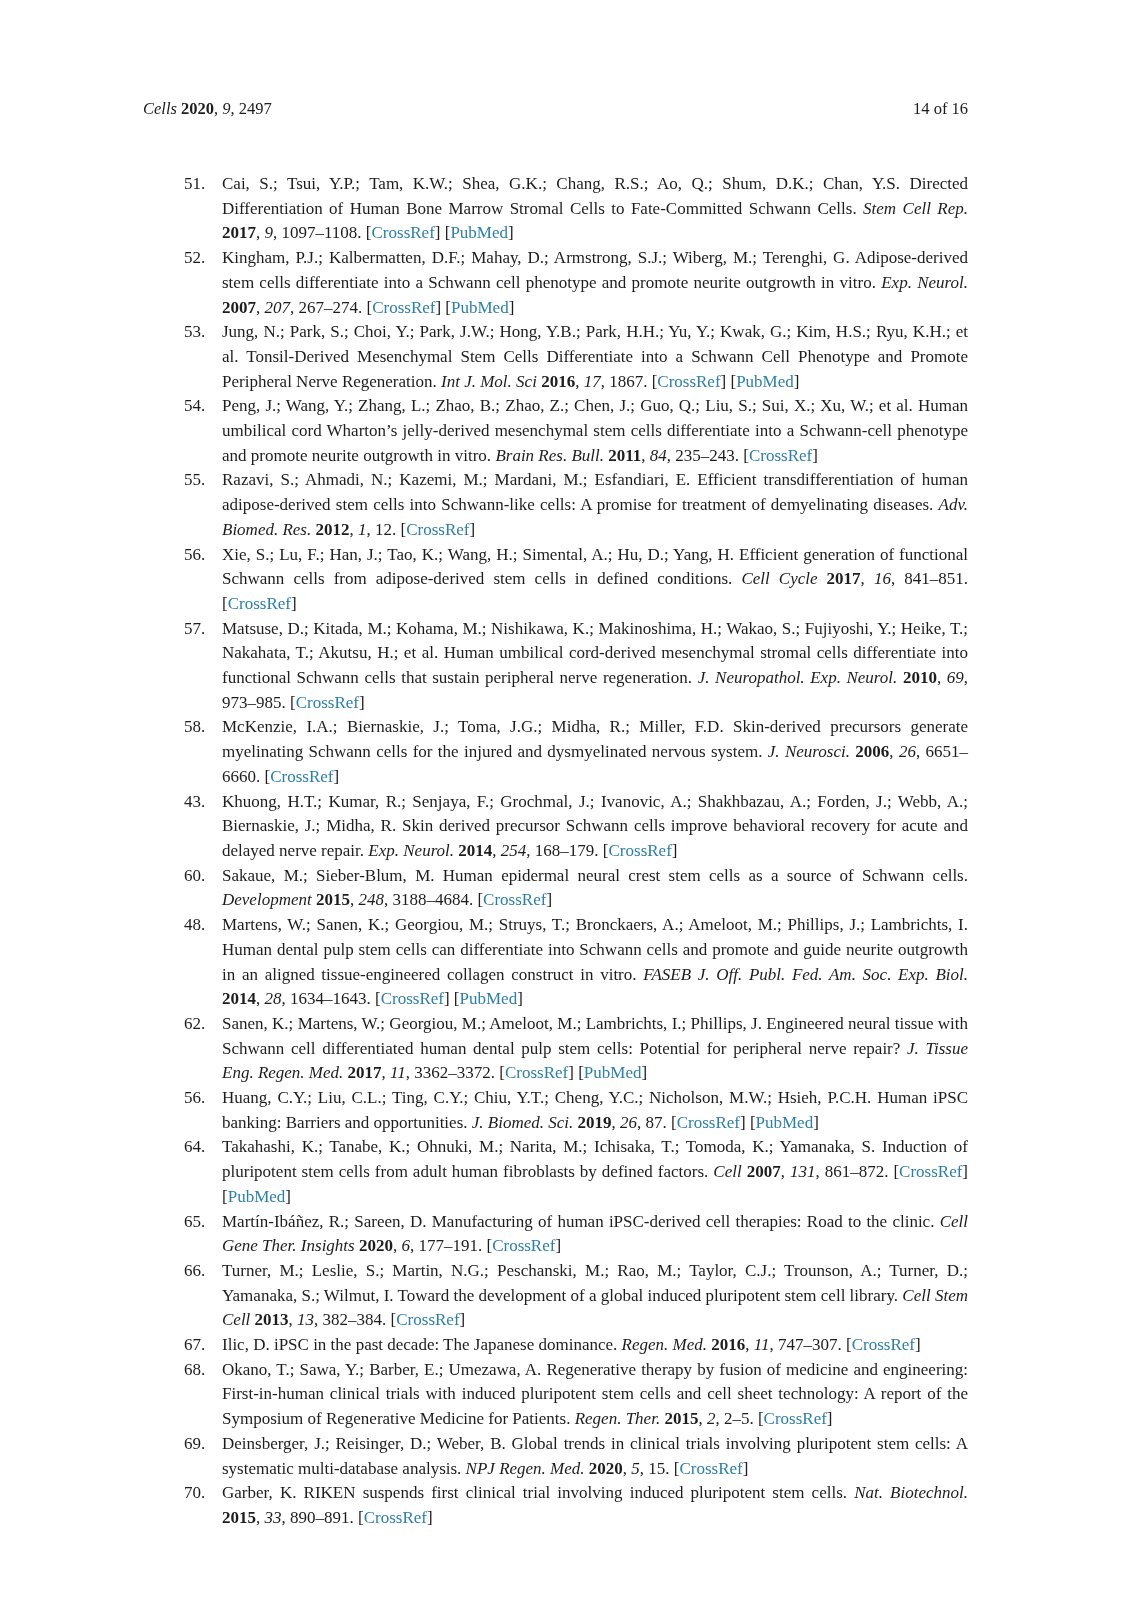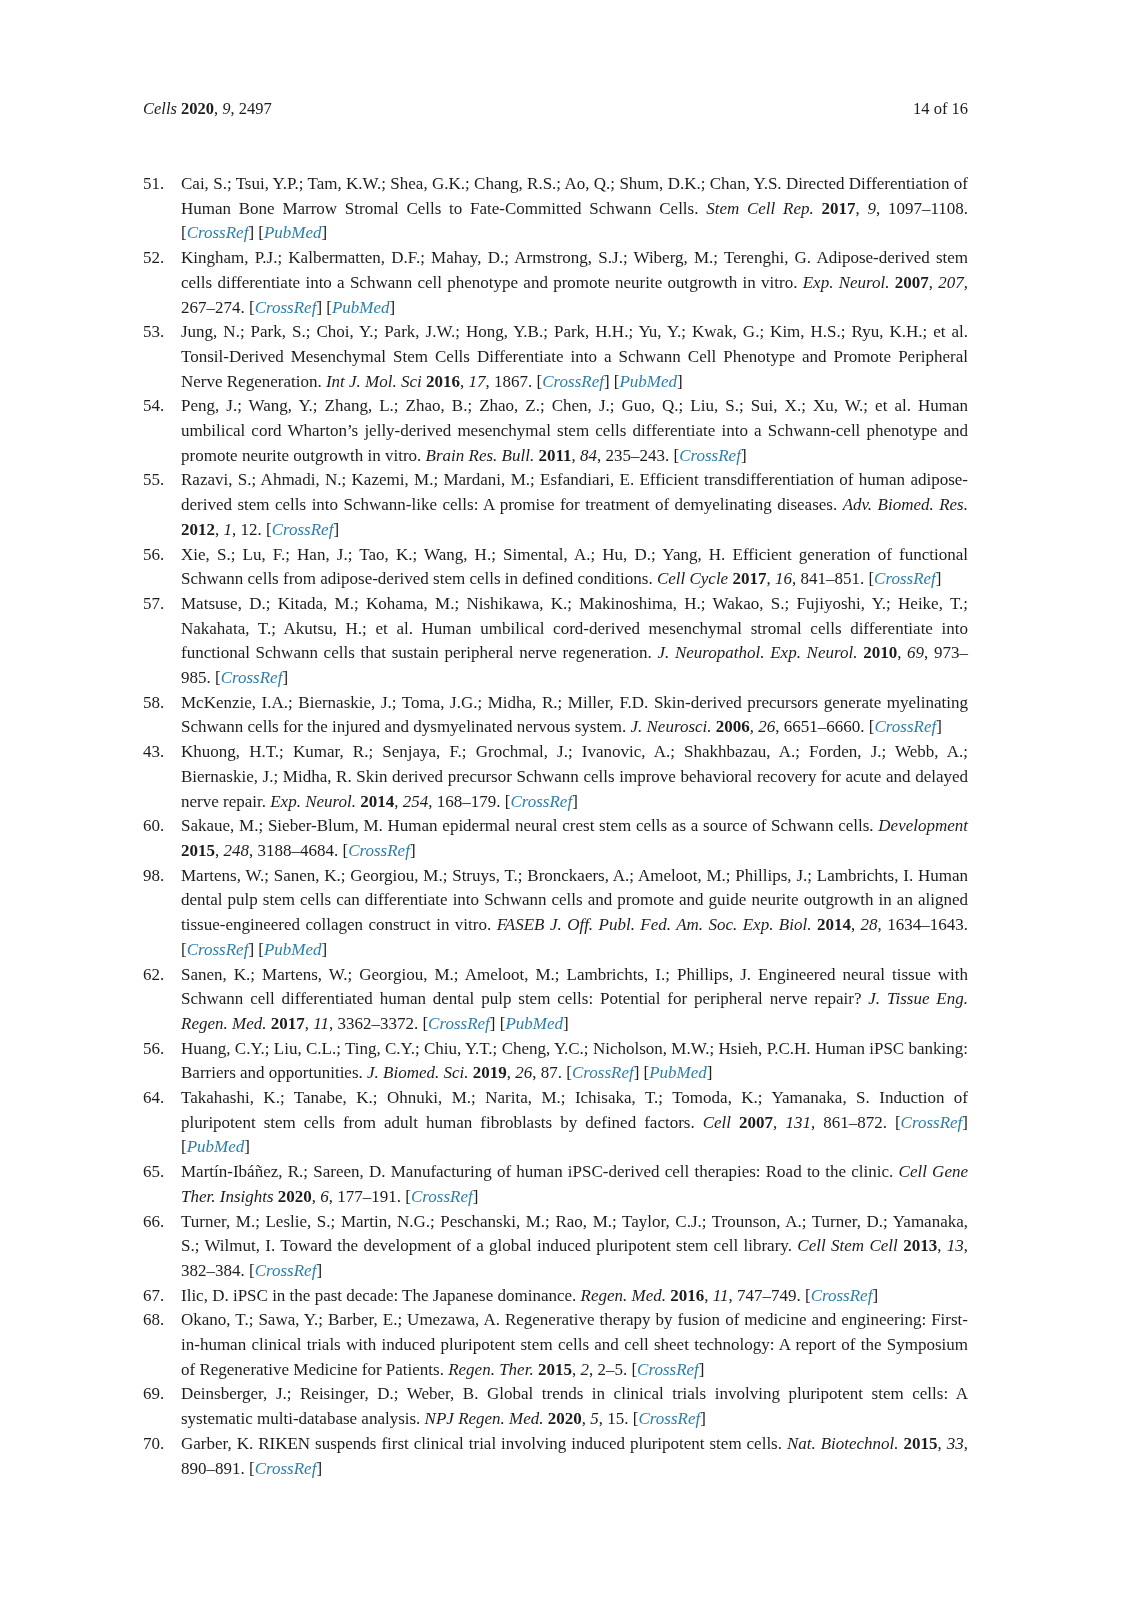--- a/index.html
+++ b/index.html
@@ -21,35 +21,35 @@
     font-size: 16.5px;
     line-height: 22px;
     margin-bottom: 52px;
   }
   .ref-list { }
   .ref {
     display: flex;
     align-items: flex-start;
     font-size: 17px;
     line-height: 24.7px;
+    margin-left: 41px;
   }
   .ref-num {
     flex: 0 0 38px;
   }
   .ref-body {
     flex: 1;
     text-align: justify;
   }
   .it { font-style: italic; }
   .bd { font-weight: bold; }
   .lnk {
     color: var(--link-color, #2c7fa8);
     text-decoration: none;
     cursor: pointer;
-    font-style: italic;
   }
 </style>
 </head>
 <body>
 
 <div class="page">
   <div class="hdr">
     <div class="hdr-left"><span class="it">Cells</span><span> </span><span class="bd">2020</span><span>, </span><span class="it">9</span><span>, 2497</span></div>
     <div class="hdr-right">14 of 16</div>
   </div>
@@ -88,21 +88,21 @@
       </div>
       <div class="ref">
         <span class="ref-num">43.</span>
         <span class="ref-body"><span>Khuong, H.T.; Kumar, R.; Senjaya, F.; Grochmal, J.; Ivanovic, A.; Shakhbazau, A.; Forden, J.; Webb, A.; Biernaskie, J.; Midha, R. Skin derived precursor Schwann cells improve behavioral recovery for acute and delayed nerve repair. </span><span class="it">Exp. Neurol.</span><span> </span><span class="bd">2014</span><span>, </span><span class="it">254</span><span>, 168–179. [</span><a href="#" class="lnk">CrossRef</a><span>]</span></span>
       </div>
       <div class="ref">
         <span class="ref-num">60.</span>
         <span class="ref-body"><span>Sakaue, M.; Sieber-Blum, M. Human epidermal neural crest stem cells as a source of Schwann cells. </span><span class="it">Development</span><span> </span><span class="bd">2015</span><span>, </span><span class="it">248</span><span>, 3188–4684. [</span><a href="#" class="lnk">CrossRef</a><span>]</span></span>
       </div>
       <div class="ref">
-        <span class="ref-num">98.</span>
+        <span class="ref-num">48.</span>
         <span class="ref-body"><span>Martens, W.; Sanen, K.; Georgiou, M.; Struys, T.; Bronckaers, A.; Ameloot, M.; Phillips, J.; Lambrichts, I. Human dental pulp stem cells can differentiate into Schwann cells and promote and guide neurite outgrowth in an aligned tissue-engineered collagen construct in vitro. </span><span class="it">FASEB J. Off. Publ. Fed. Am. Soc. Exp. Biol.</span><span> </span><span class="bd">2014</span><span>, </span><span class="it">28</span><span>, 1634–1643. [</span><a href="#" class="lnk">CrossRef</a><span>] [</span><a href="#" class="lnk">PubMed</a><span>]</span></span>
       </div>
       <div class="ref">
         <span class="ref-num">62.</span>
         <span class="ref-body"><span>Sanen, K.; Martens, W.; Georgiou, M.; Ameloot, M.; Lambrichts, I.; Phillips, J. Engineered neural tissue with Schwann cell differentiated human dental pulp stem cells: Potential for peripheral nerve repair? </span><span class="it">J. Tissue Eng. Regen. Med.</span><span> </span><span class="bd">2017</span><span>, </span><span class="it">11</span><span>, 3362–3372. [</span><a href="#" class="lnk">CrossRef</a><span>] [</span><a href="#" class="lnk">PubMed</a><span>]</span></span>
       </div>
       <div class="ref">
         <span class="ref-num">56.</span>
         <span class="ref-body"><span>Huang, C.Y.; Liu, C.L.; Ting, C.Y.; Chiu, Y.T.; Cheng, Y.C.; Nicholson, M.W.; Hsieh, P.C.H. Human iPSC banking: Barriers and opportunities. </span><span class="it">J. Biomed. Sci.</span><span> </span><span class="bd">2019</span><span>, </span><span class="it">26</span><span>, 87. [</span><a href="#" class="lnk">CrossRef</a><span>] [</span><a href="#" class="lnk">PubMed</a><span>]</span></span>
       </div>
@@ -113,21 +113,21 @@
       <div class="ref">
         <span class="ref-num">65.</span>
         <span class="ref-body"><span>Martín-Ibáñez, R.; Sareen, D. Manufacturing of human iPSC-derived cell therapies: Road to the clinic. </span><span class="it">Cell Gene Ther. Insights</span><span> </span><span class="bd">2020</span><span>, </span><span class="it">6</span><span>, 177–191. [</span><a href="#" class="lnk">CrossRef</a><span>]</span></span>
       </div>
       <div class="ref">
         <span class="ref-num">66.</span>
         <span class="ref-body"><span>Turner, M.; Leslie, S.; Martin, N.G.; Peschanski, M.; Rao, M.; Taylor, C.J.; Trounson, A.; Turner, D.; Yamanaka, S.; Wilmut, I. Toward the development of a global induced pluripotent stem cell library. </span><span class="it">Cell Stem Cell</span><span> </span><span class="bd">2013</span><span>, </span><span class="it">13</span><span>, 382–384. [</span><a href="#" class="lnk">CrossRef</a><span>]</span></span>
       </div>
       <div class="ref">
         <span class="ref-num">67.</span>
-        <span class="ref-body"><span>Ilic, D. iPSC in the past decade: The Japanese dominance. </span><span class="it">Regen. Med.</span><span> </span><span class="bd">2016</span><span>, </span><span class="it">11</span><span>, 747–749. [</span><a href="#" class="lnk">CrossRef</a><span>]</span></span>
+        <span class="ref-body"><span>Ilic, D. iPSC in the past decade: The Japanese dominance. </span><span class="it">Regen. Med.</span><span> </span><span class="bd">2016</span><span>, </span><span class="it">11</span><span>, 747–307. [</span><a href="#" class="lnk">CrossRef</a><span>]</span></span>
       </div>
       <div class="ref">
         <span class="ref-num">68.</span>
         <span class="ref-body"><span>Okano, T.; Sawa, Y.; Barber, E.; Umezawa, A. Regenerative therapy by fusion of medicine and engineering: First-in-human clinical trials with induced pluripotent stem cells and cell sheet technology: A report of the Symposium of Regenerative Medicine for Patients. </span><span class="it">Regen. Ther.</span><span> </span><span class="bd">2015</span><span>, </span><span class="it">2</span><span>, 2–5. [</span><a href="#" class="lnk">CrossRef</a><span>]</span></span>
       </div>
       <div class="ref">
         <span class="ref-num">69.</span>
         <span class="ref-body"><span>Deinsberger, J.; Reisinger, D.; Weber, B. Global trends in clinical trials involving pluripotent stem cells: A systematic multi-database analysis. </span><span class="it">NPJ Regen. Med.</span><span> </span><span class="bd">2020</span><span>, </span><span class="it">5</span><span>, 15. [</span><a href="#" class="lnk">CrossRef</a><span>]</span></span>
       </div>
       <div class="ref">

